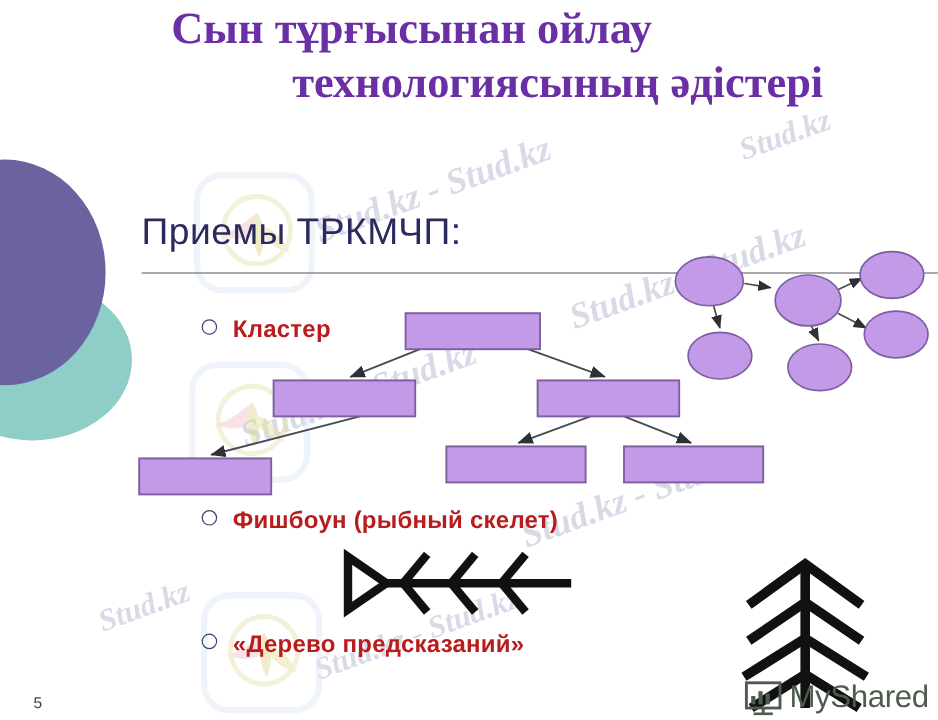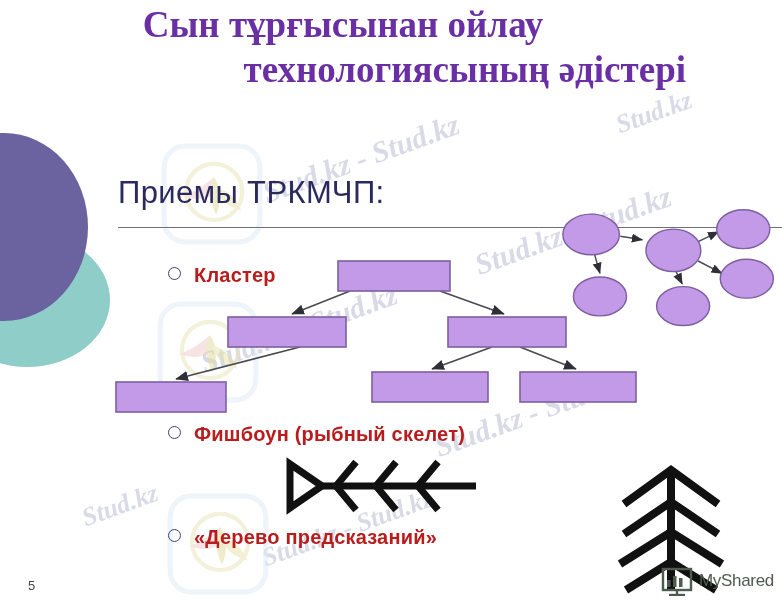--- a/index.html
+++ b/index.html
@@ -208,21 +208,21 @@
     position: absolute;
     right: 8px;
     bottom: 4px;
     z-index: 7;
     display: flex;
     align-items: center;
     gap: 5px;
   }
   .brand-name {
     font-family: "Liberation Sans", sans-serif;
-    font-size: 17px;
+    font-size: 26px;
     color: #4e5b4e;
     letter-spacing: -.3px;
   }
 </style>
 </head>
 <body>
 
 <div class="slide">
 
   <div class="deco-circle-teal"></div>

